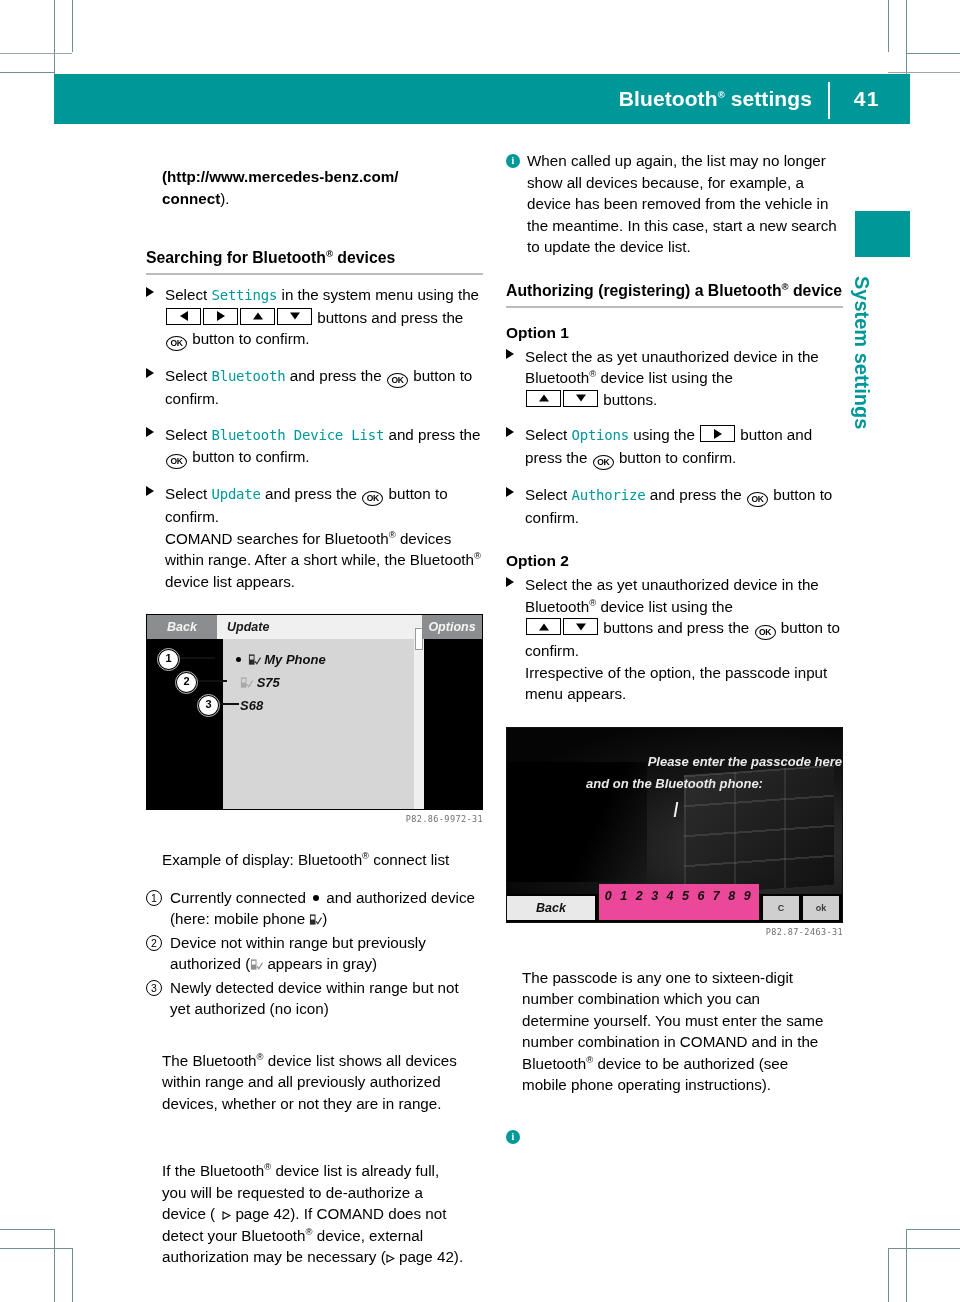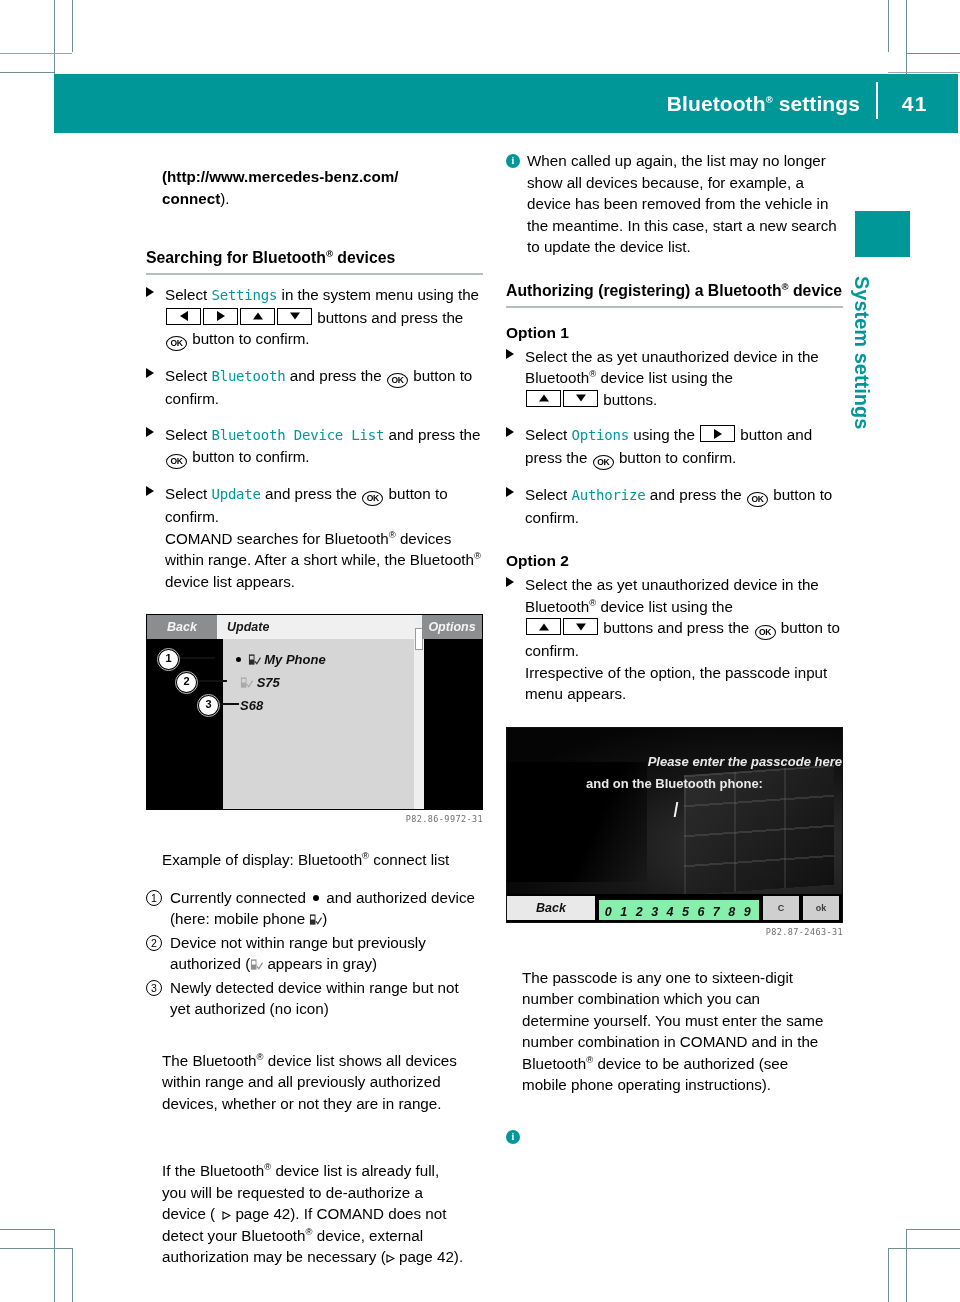--- a/index.html
+++ b/index.html
@@ -15,23 +15,22 @@
   .page{position:absolute;inset:0;}
 
   
   .cropmark{position:absolute;background:#6f8f92;}
   .cm-v{width:1px;}
   .cm-h{height:1px;}
   .cm-grey{background:#9aa7a9;}
 
   
   .header{
-    position:absolute;left:54px;top:74px;width:856px;height:59px;
+    position:absolute;left:54px;top:74px;width:856px;height:50px;
     background:#009799;
-    padding-left:48px;
   }
   .header-title{
     position:absolute;right:98px;top:50%;transform:translateY(-50%);
     color:#fff;font-weight:bold;font-size:21px;letter-spacing:.1px;
     white-space:nowrap;
   }
   .header-sep{
     position:absolute;right:80px;top:8px;width:2px;height:37px;background:#ffffff;
   }
   .header-page{
@@ -175,26 +174,26 @@
       repeating-linear-gradient(to right, rgba(120,120,120,.24) 0 2px, rgba(0,0,0,0) 2px 50px),
       linear-gradient(135deg,#2e2e2e,#101010);
     transform:skewY(-4deg);
     opacity:.95;
   }
   .s2-dark{position:absolute;left:0;top:34px;width:140px;height:120px;
     background:linear-gradient(115deg,#000 60%,#1a1a1a);}
   .s2-t1{position:absolute;left:0;right:0;top:26px;text-align:right;color:#e9e9e9;
     font-size:13px;font-weight:bold;font-style:italic;}
   .s2-t2{position:absolute;left:0;right:0;top:48px;text-align:center;color:#e9e9e9;
-    font-size:13px;font-weight:bold;}
+    font-size:13px;font-weight:bold;font-style:italic;}
   .s2-caret{position:absolute;left:50%;top:74px;width:2px;height:15px;background:#f2f2f2;transform:skewX(-10deg);}
   .s2-bar{position:absolute;left:0;bottom:0;width:100%;height:28px;background:#000;}
   .s2-back{position:absolute;left:0;bottom:2px;width:88px;height:24px;background:#e9e9e9;
     color:#111;font-size:12.5px;font-weight:bold;font-style:italic;line-height:24px;text-align:center;}
-  .s2-digits{position:absolute;left:92px;bottom:2px;width:160px;height:20px;background:#86efac;
+  .s2-digits{position:absolute;left:92px;bottom:2px;width:160px;height:36px;background:#ec4899;
     color:#111;font-size:12.5px;font-weight:bold;font-style:italic;line-height:24px;
     text-align:center;letter-spacing:2.5px;}
   .s2-del{position:absolute;left:256px;bottom:2px;width:36px;height:24px;background:#cfcfcf;
     color:#3b3b3b;font-size:9px;font-weight:bold;line-height:24px;text-align:center;}
   .s2-ok{position:absolute;left:296px;bottom:2px;width:36px;height:24px;background:#cfcfcf;
     color:#3b3b3b;font-size:9px;font-weight:bold;line-height:24px;text-align:center;}
 
   
   .watermark{
     position:absolute;left:680px;top:1259px;

